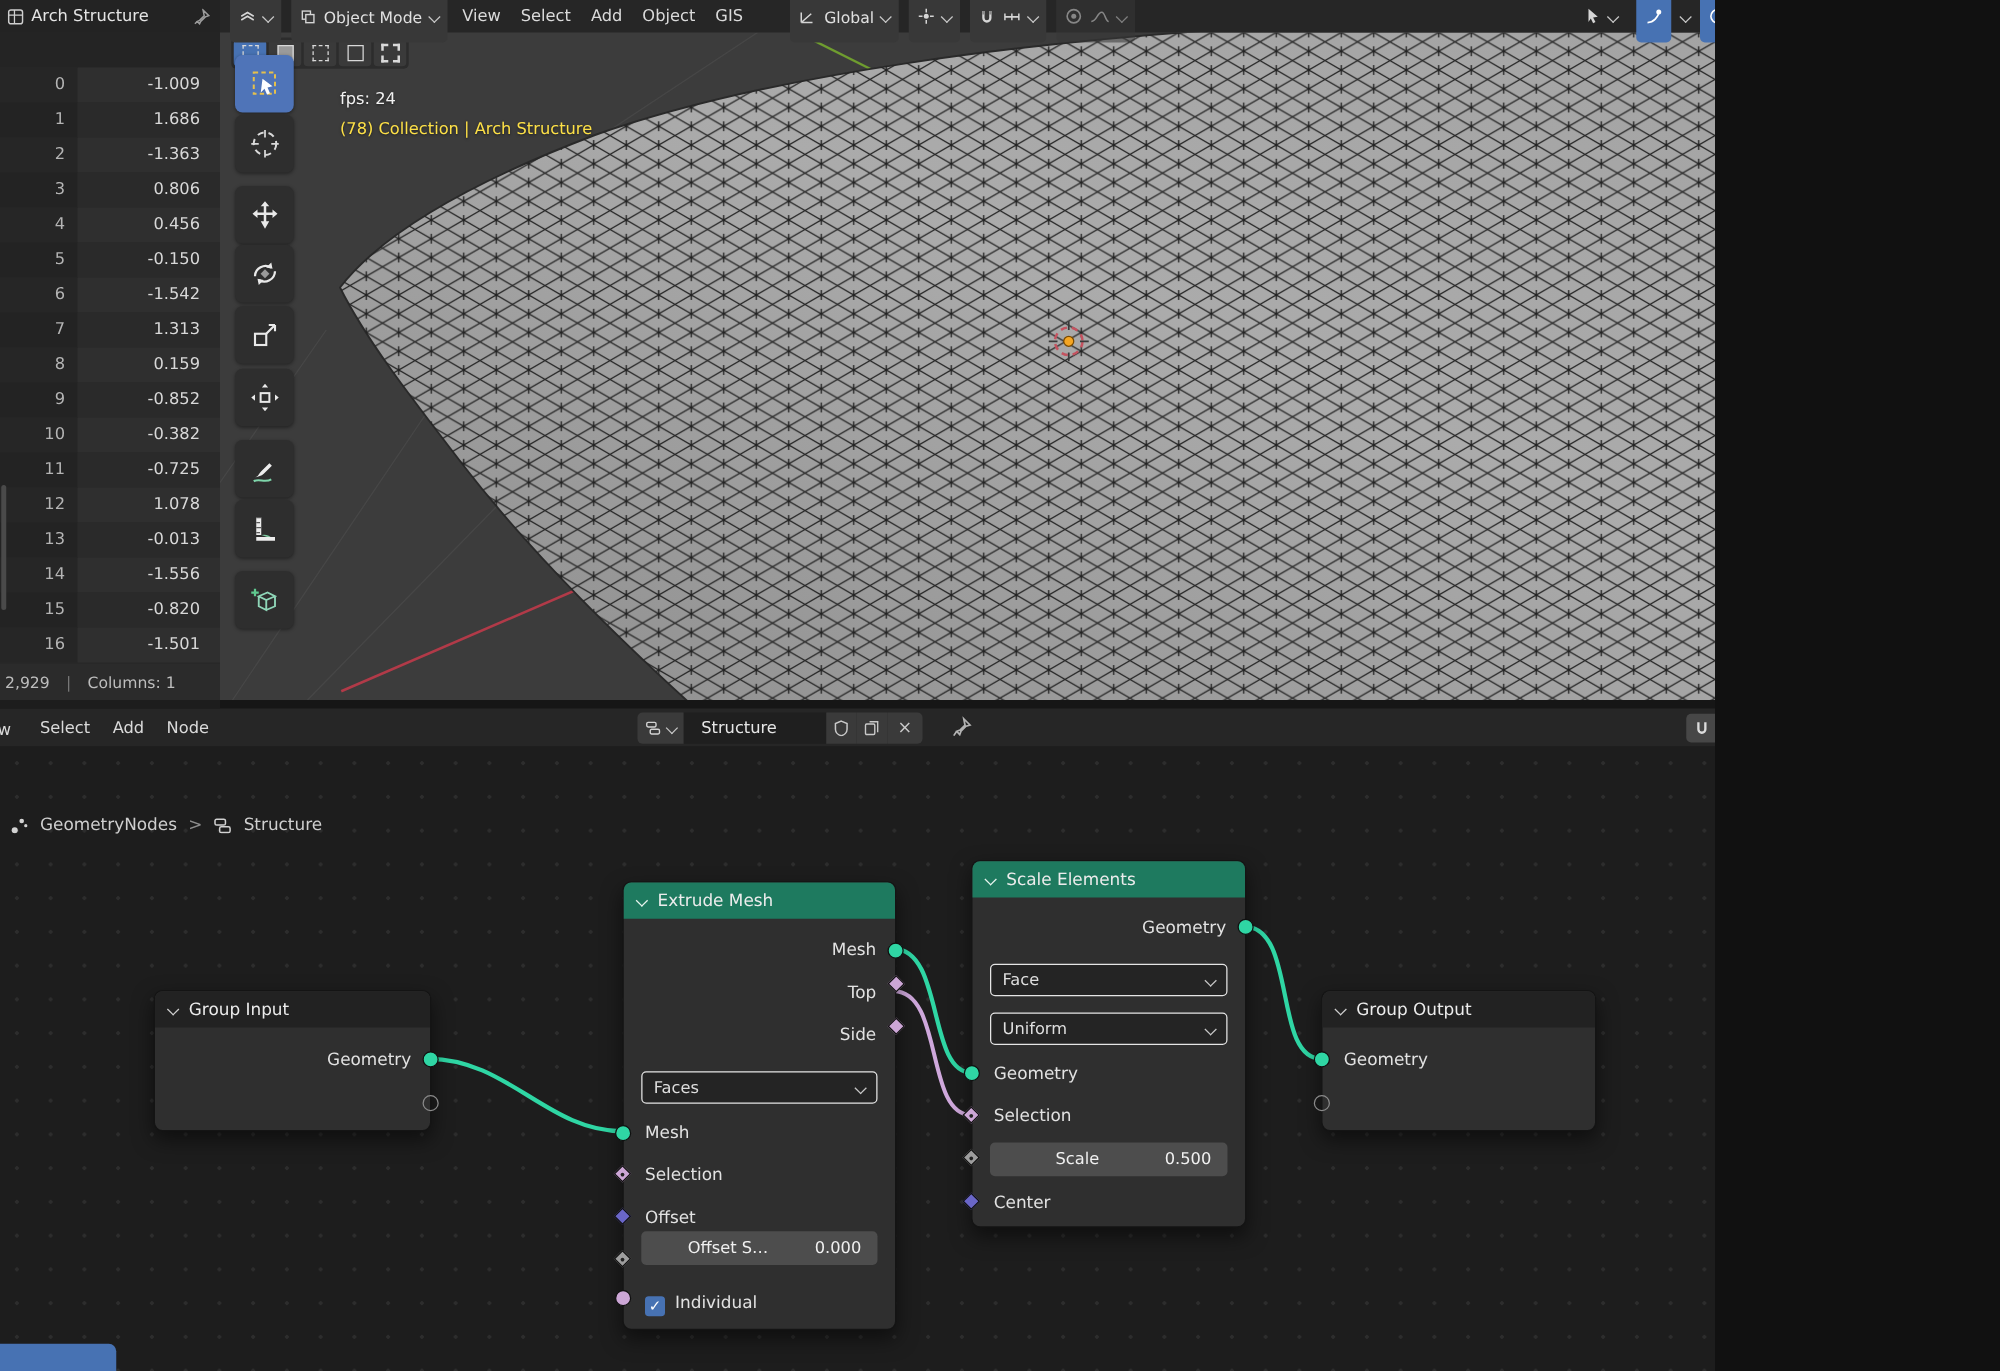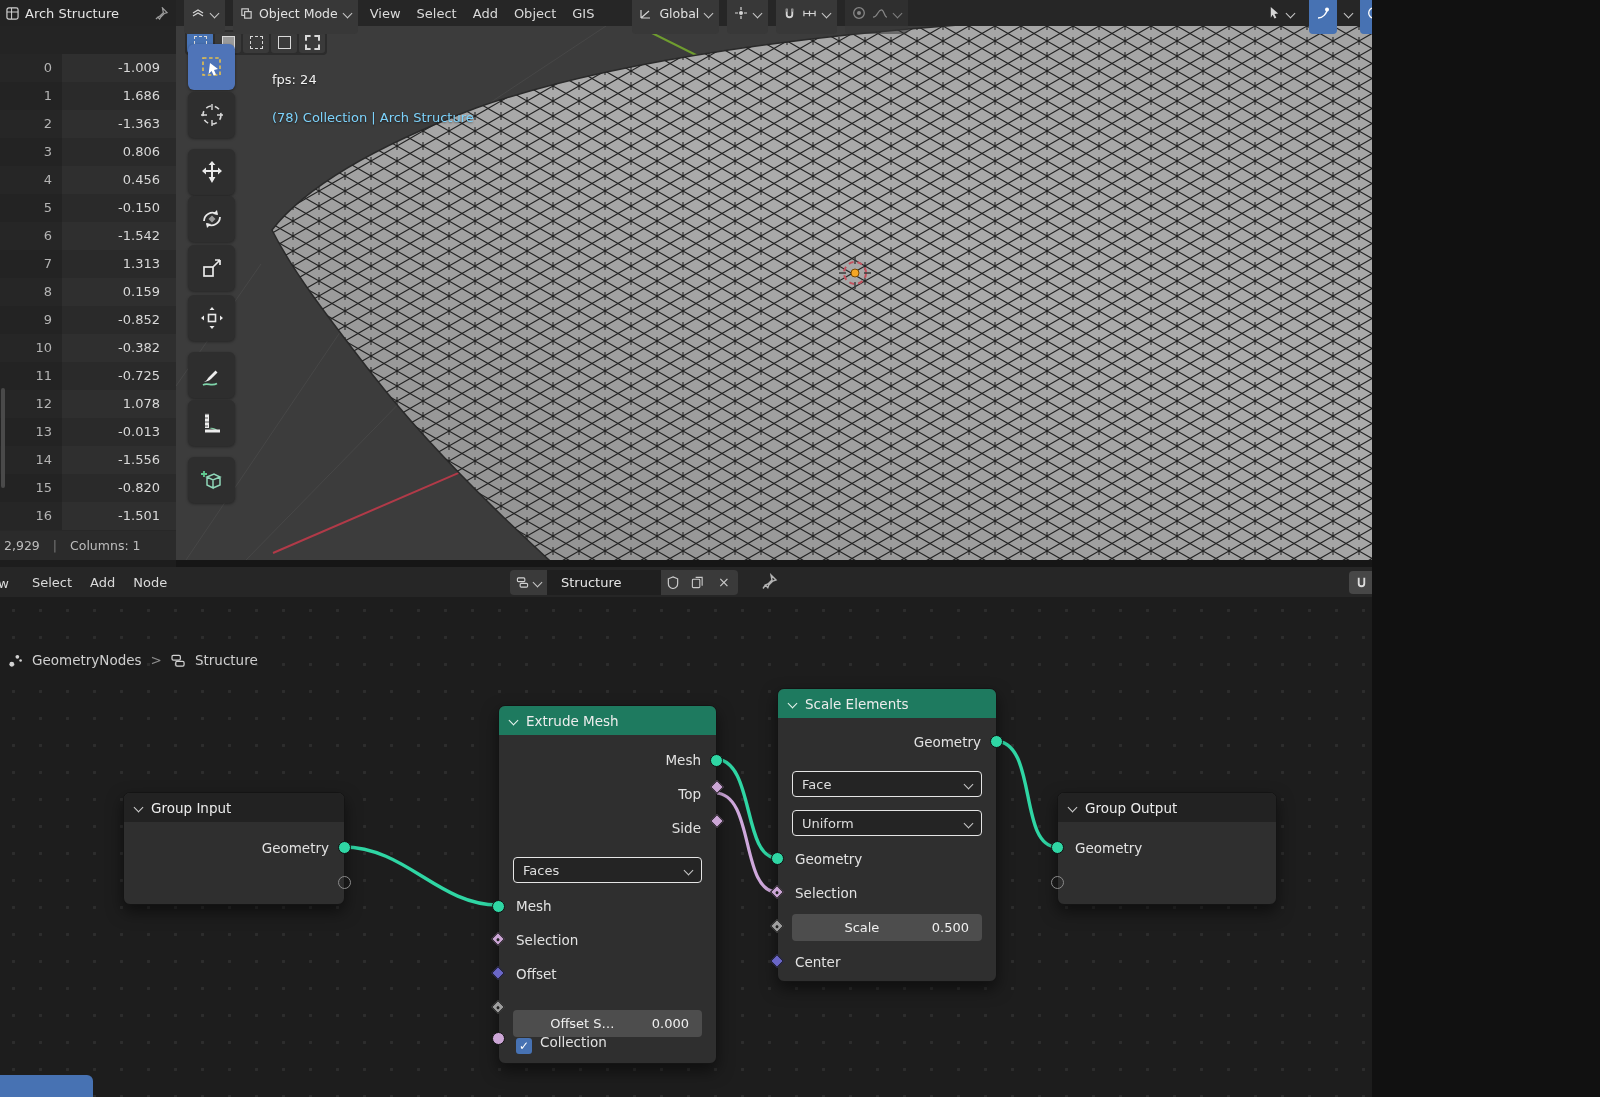--- a/index.html
+++ b/index.html
@@ -382,21 +382,21 @@
       </div>
       <div class="tool" style="top:457px">
         <svg width="26" height="26" viewBox="0 0 26 26">
             <path d="M8 10l7-3 6 3-7 3zM8 10v8l6 3v-8M21 10v8l-7 3" fill="none" stroke="#8fd6b8" stroke-width="1.5"></path>
             <path d="M5 4v6M2 7h6" stroke="#5fc98f" stroke-width="1.8"></path>
           </svg>
       </div>
     </div>
 
     <div class="olay-text" style="left:96px;top:72px">fps: 24</div>
-    <div class="olay-text" style="left:96px;top:110px;color:#7dd3fc">(78) Collection | Arch Structure</div>
+    <div class="olay-text" style="left:96px;top:96px;color:#fde047">(78) Collection | Arch Structure</div>
 
     <div class="optbtn">
       <span>Options</span>
         <span class="chev"></span>
     </div>
 
     <svg class="abs" style="left:1224px;top:62px;z-index:5" width="126" height="104" viewBox="0 0 126 104">
       <g stroke-width="2.6">
         <line x1="62" y1="52" x2="84" y2="22" stroke="#3b82e0"></line>
         <line x1="62" y1="52" x2="28" y2="62" stroke="#e04c5a"></line>
@@ -546,26 +546,26 @@
         <div class="nrow out" style="top:37px">Mesh</div>
         <div class="nrow out" style="top:105px">Side</div>
         <div class="nrow out" style="top:71px">Top</div>
         <div class="dd" style="top:151px">
             <span>Faces</span>
             <span class="chev"></span>
           </div>
         <div class="nrow in" style="top:183px">Mesh</div>
         <div class="nrow in" style="top:217px">Selection</div>
         <div class="nrow in" style="top:251px">Offset</div>
-        <div class="slider" style="top:304px">
+        <div class="slider" style="top:279px">
           <span class="lab">Offset S…</span>
           <span class="val">0.000</span>
         </div>
         <div class="nrow in" style="top:319px">
-          <span class="ckbx">✓</span><span>Collection</span>
+          <span class="ckbx">✓</span><span>Individual</span>
         </div>
         <div class="sock geo" style="right:-7px;top:48px"></div>
         <div class="sockd bool" style="right:-6px;top:76px"></div>
         <div class="sockd bool" style="right:-6px;top:110px"></div>
         <div class="sock geo" style="left:-7px;top:194px"></div>
         <div class="sockd bool dot" style="left:-6px;top:228px"></div>
         <div class="sockd vec" style="left:-6px;top:262px"></div>
         <div class="sockd float dot" style="left:-6px;top:296px"></div>
         <div class="sock bool" style="left:-7px;top:326px"></div>
       </div>

